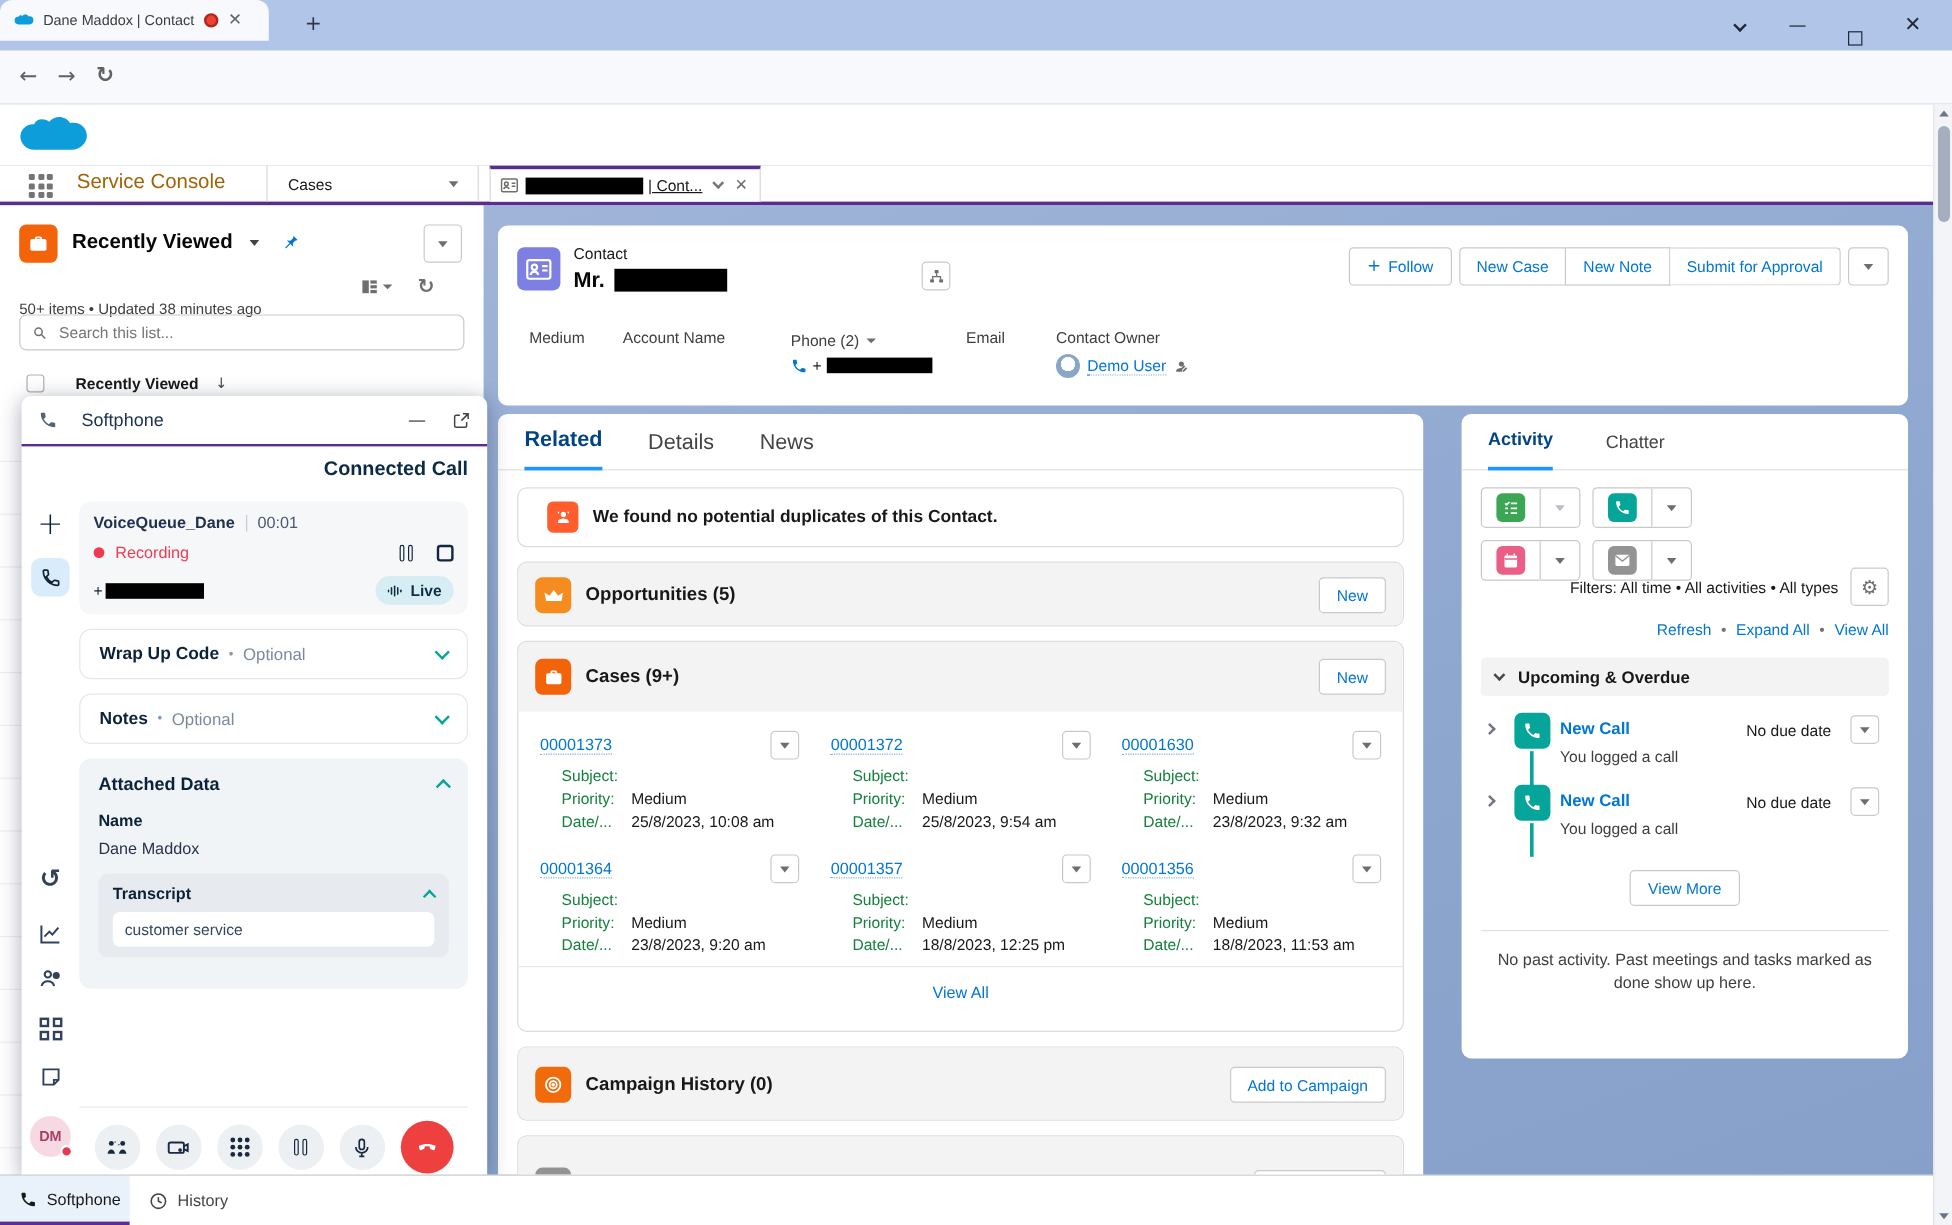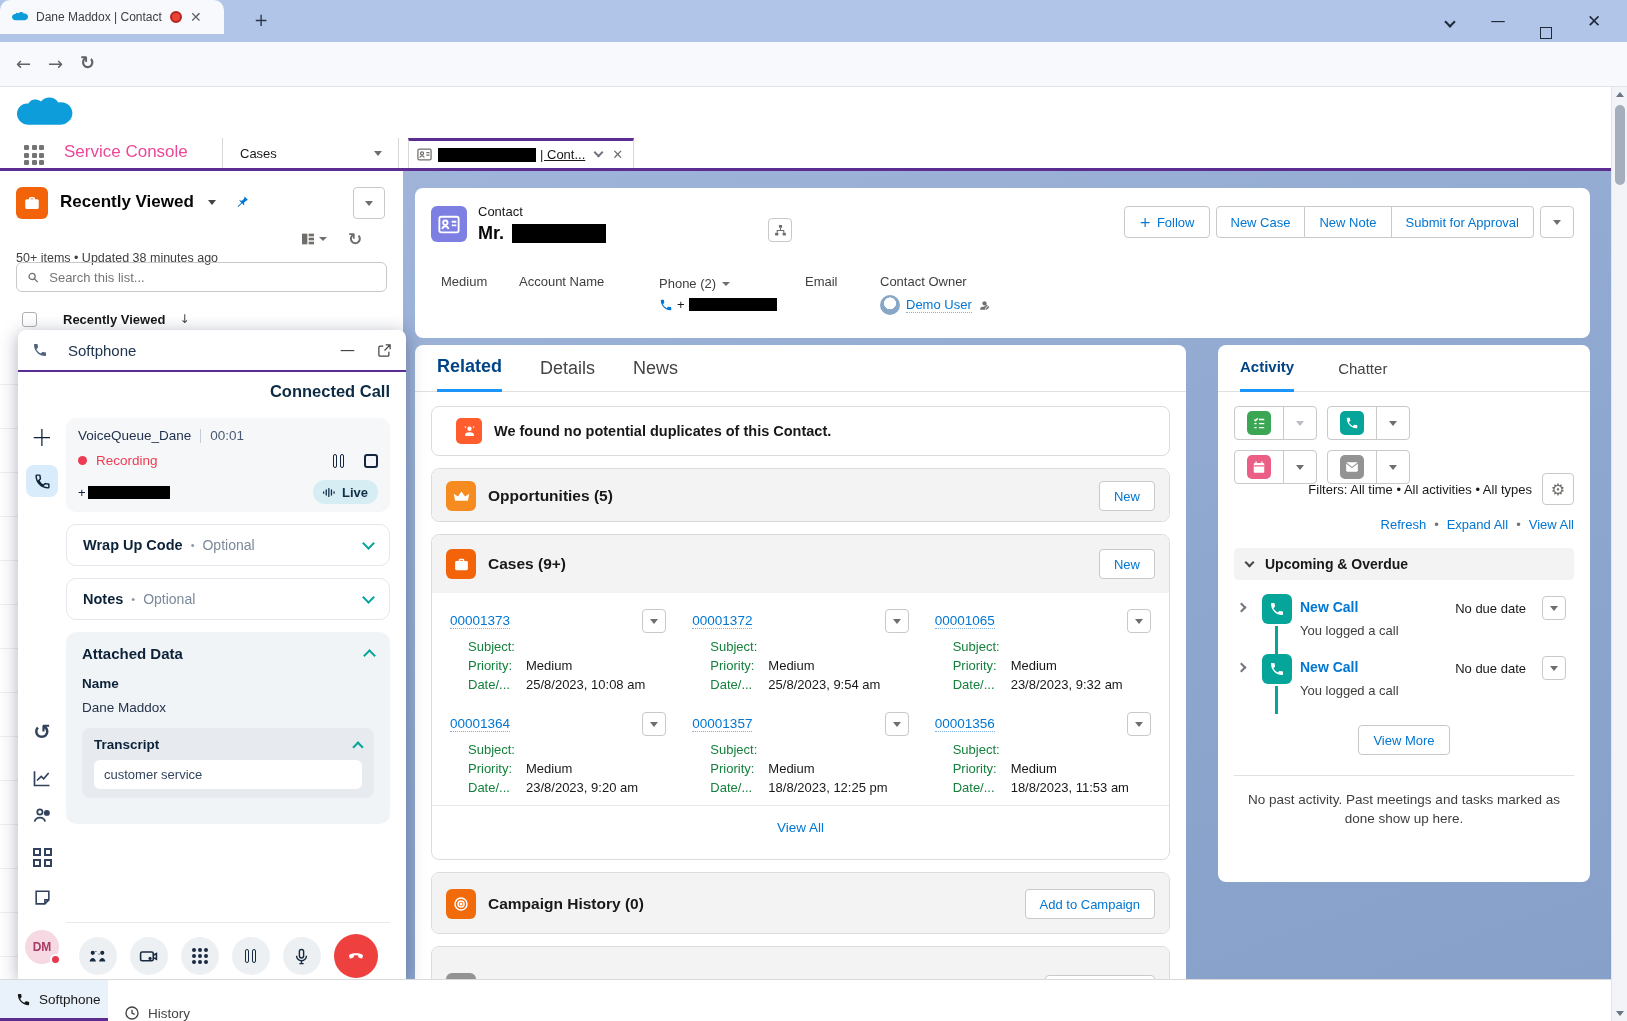--- a/index.html
+++ b/index.html
@@ -70,21 +70,21 @@
   #sp-head{height:42px;display:flex;align-items:center;padding:0 14px;border-bottom:2px solid #5c2d91;}
   .sp-card{position:absolute;left:48px;right:16px;}
   .sp-railicon{position:absolute;left:0;width:48px;display:flex;justify-content:center;color:#32425c;}
   .pill-live{display:flex;align-items:center;gap:6px;background:#d7edf4;border-radius:12px;height:24px;padding:0 10px;font-size:13px;font-weight:bold;color:#103048;}
   .opt-card{border:1px solid #e3e7ed;border-radius:10px;height:42px;display:flex;align-items:center;padding:0 16px;background:#fff;}
   .ctl{width:38px;height:38px;border-radius:50%;background:#edf0f3;display:flex;align-items:center;justify-content:center;color:#182a42;}
 
   
   #utilbar{left:0;top:979px;width:1611px;height:42px;background:#fff;border-top:1px solid #d9d9d9;}
   #util-soft{position:absolute;left:0;top:0;width:108px;height:41px;background:#e9f1fb;border-bottom:3px solid #5c2d91;display:flex;align-items:center;padding-left:16px;gap:8px;}
-  #util-hist{position:absolute;left:108px;top:0;height:41px;display:flex;align-items:flex-end;padding:0 16px;gap:8px;}
+  #util-hist{position:absolute;left:108px;top:0;height:41px;display:flex;align-items:center;padding:0 16px;gap:8px;}
 
   
   .sfcard{position:absolute;background:#fff;border-radius:8px;}
   .sf-btn{height:32px;background:#fff;border:1px solid #c9c9c9;color:#0176d3;font-size:13px;padding:0 14px;display:inline-flex;align-items:center;justify-content:center;border-radius:4px;font-family:inherit;white-space:nowrap;}
   .grp .sf-btn{border-radius:0;border-left-width:0;}
   .grp .sf-btn:first-child{border-radius:4px 0 0 4px;border-left-width:1px;}
   .grp .sf-btn:last-child{border-radius:0 4px 4px 0;}
   .fieldlabel{font-size:13px;color:#3e3e3c;}
   .fieldvalue{font-size:13px;color:#181818;margin-top:6px;}
   .stdicon{border-radius:6px;display:flex;align-items:center;justify-content:center;flex:none;}
@@ -217,21 +217,21 @@
       <i></i>
       <i></i>
       <i></i>
       <i></i>
       <i></i>
       <i></i>
       <i></i>
       <i></i>
       <i></i>
     </span>
-  <span class="abs" style="left:64px;top:4px;font-size:17px;color:#ec4899">Service Console</span>
+  <span class="abs" style="left:64px;top:4px;font-size:17px;color:#a16207">Service Console</span>
   <span class="abs vdiv" style="left:222px;top:0"></span>
   <span class="abs" style="left:240px;top:8px;font-size:13px;color:#181818">Cases</span>
   <span class="abs tri" style="left:374px;top:13px"></span>
   <span class="abs vdiv" style="left:398px;top:0"></span>
   <div id="consoletab">
     <svg width="15" height="13" viewBox="0 0 24 20" fill="none" stroke="#706e6b" stroke-width="2">
         <rect x="1.5" y="1.5" width="21" height="17" rx="2"></rect>
         <circle cx="8" cy="8" r="2.4"></circle>
         <path d="M4.5 15c.5-2 2.2-3 3.5-3s3 1 3.5 3M15 7h5M15 11h5"></path>
       </svg>
@@ -449,21 +449,21 @@
               <span class="tval">Medium</span>
             </div>
           <div class="trow">
               <span class="tlabel">Date/...</span>
               <span class="tval">25/8/2023, 9:54 am</span>
             </div>
         </div>
 
         <div>
           <div class="tile-head">
-            <a href="#" class="link dotted" style="font-size:13.5px">00001065</a>
+            <a href="#" class="link dotted" style="font-size:13.5px">00001630</a>
             <button class="dd-btn">
                 <span class="tri"></span>
               </button>
           </div>
           <div class="trow">
               <span class="tlabel">Subject:</span>
               <span class="tval"></span>
             </div>
           <div class="trow">
               <span class="tlabel">Priority:</span>
@@ -736,21 +736,21 @@
       <span style="position:relative;width:34px;height:34px;border-radius:50%;background:#f7d9e4;display:flex;align-items:center;justify-content:center;font-size:12px;font-weight:bold;color:#a93d66">
         <span>DM</span>
         <span style="position:absolute;right:-2px;bottom:-1px;width:11px;height:11px;border-radius:50%;background:#e8384f;border:2px solid #fff"></span>
       </span>
     </span>
 
     <div class="abs" style="left:48px;right:16px;top:52px;text-align:right;font-size:16.5px;font-weight:bold;color:#0c2a43">Connected Call</div>
 
     <div class="sp-card" style="top:88px;height:94px;background:#f5f7f9;border-radius:10px;padding:10px 12px">
       <div class="flex">
-        <span style="font-size:13.5px;font-weight:400;color:#22324e">VoiceQueue_Dane</span>
+        <span style="font-size:13.5px;font-weight:700;color:#22324e">VoiceQueue_Dane</span>
         <span style="width:1px;height:14px;background:#c3ccd8;margin:0 9px"></span>
         <span style="font-size:13.5px;color:#4a5a72">00:01</span>
       </div>
       <div class="flex" style="margin-top:10px">
         <span style="width:9px;height:9px;border-radius:50%;background:#ee3b52"></span>
         <span style="margin-left:9px;font-size:13.5px;color:#ee3b52">Recording</span>
         <span style="flex:1"></span>
         <span class="flex" style="gap:3px;margin-right:20px">
             <i style="width:4px;height:14px;border:1.6px solid #15263f;border-radius:2px"></i>
             <i style="width:4px;height:14px;border:1.6px solid #15263f;border-radius:2px"></i>

